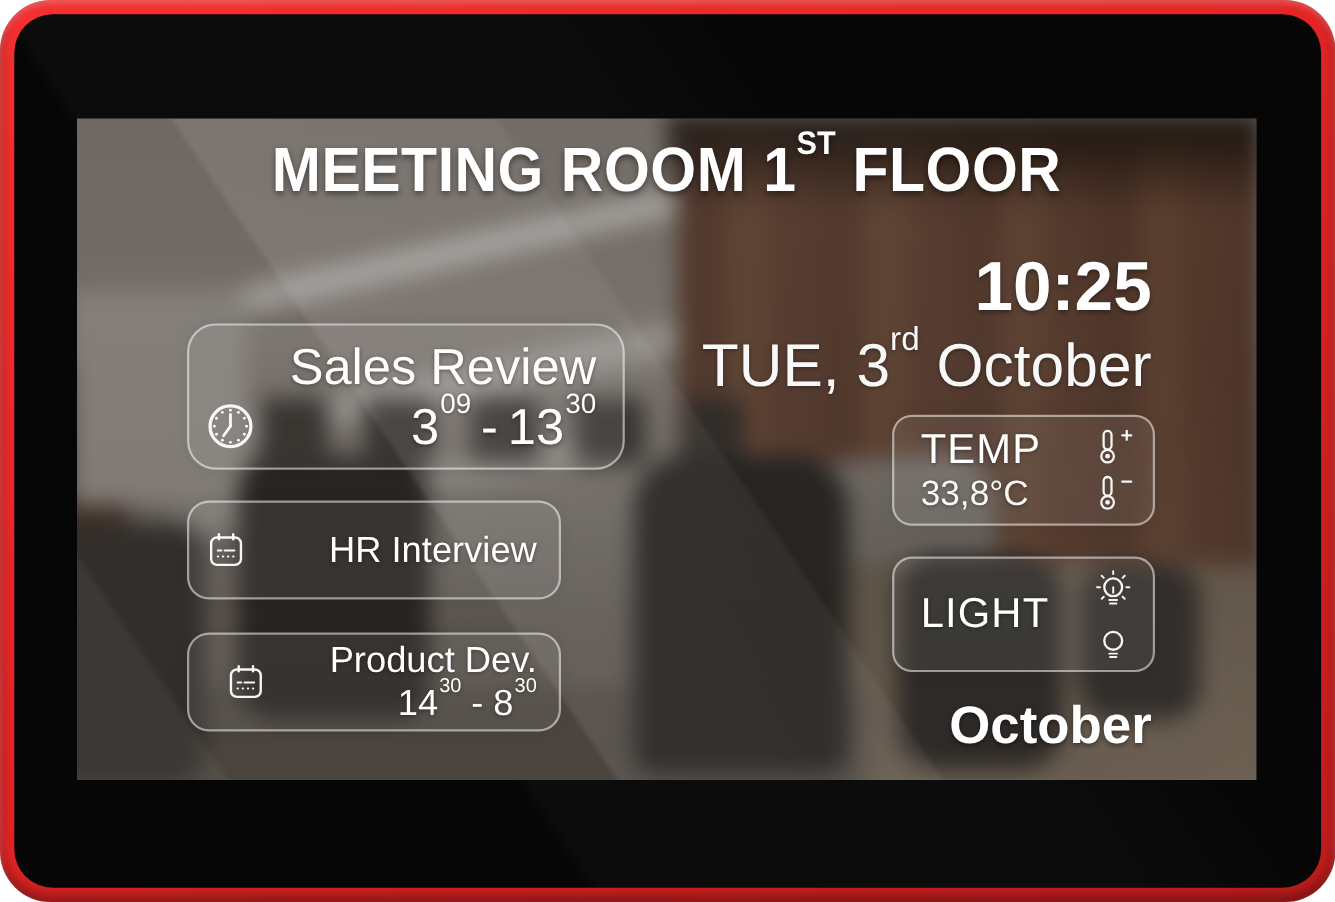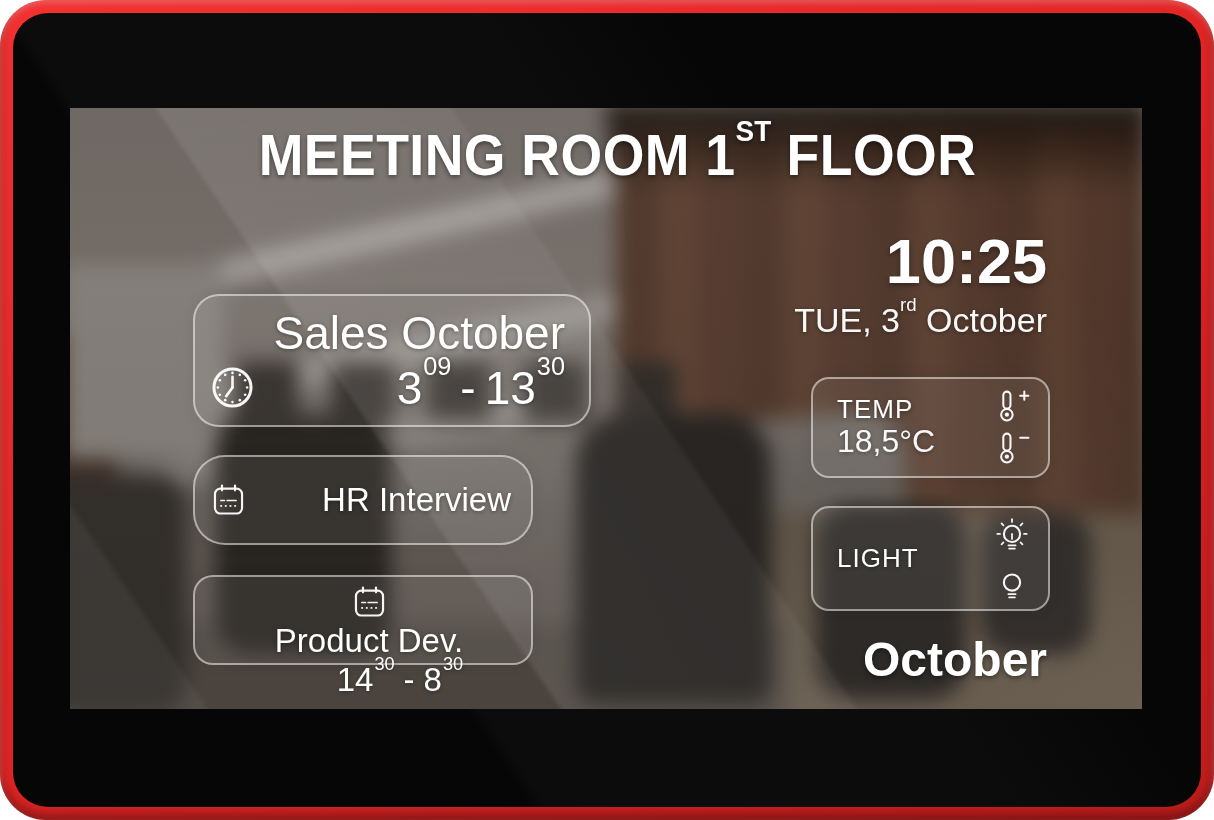--- a/index.html
+++ b/index.html
@@ -41,52 +41,52 @@
   .s-floor-r{left:690px;top:430px;width:420px;height:220px;background:linear-gradient(160deg,#7f705d,#a08f79);}
   .s-floor-b{left:-20px;top:540px;width:760px;height:110px;background:#6f675e;}
 
   .dim{position:absolute;inset:0;background:linear-gradient(180deg,rgba(16,12,10,.30),rgba(16,12,10,.38));}
   .glare{position:absolute;inset:0;
     background:
       linear-gradient(56deg,rgba(255,255,255,0) 33%,rgba(255,255,255,.085) 33.5%,rgba(255,255,255,.075) 53%,rgba(255,255,255,.028) 53.5%,rgba(255,255,255,.028) 74%,rgba(255,255,255,0) 88%),
       linear-gradient(56deg,rgba(255,255,255,.05) 0 9%,rgba(255,255,255,0) 9.6%);}
 
   
-  .ui{position:absolute;inset:0;color:#fff;margin-left:23px;}
+  .ui{position:absolute;inset:0;color:#fff;}
   .title{position:absolute;top:14px;left:0;width:100%;text-align:center;
     font-size:57px;font-weight:700;letter-spacing:.5px;white-space:nowrap;
     transform:scaleX(.94);text-shadow:0 2px 6px rgba(0,0,0,.45);}
   .title sup{font-size:.52em;position:relative;top:-.48em;letter-spacing:0;}
 
   .time{position:absolute;top:122px;right:95px;font-size:63px;font-weight:700;line-height:1;
     text-shadow:0 2px 5px rgba(0,0,0,.4);}
-  .date{position:absolute;top:194px;right:95px;font-size:34px;font-weight:400;line-height:1.1;
+  .date{position:absolute;top:194px;right:95px;font-size:55px;font-weight:400;line-height:1.1;
     color:rgba(255,255,255,.97);text-shadow:0 1px 4px rgba(0,0,0,.4);white-space:nowrap;}
   .date sup{font-size:.55em;position:relative;top:-.45em;}
 
   .card{position:absolute;border:2px solid rgba(255,255,255,.5);background:rgba(255,255,255,.07);
     box-shadow:0 0 14px rgba(0,0,0,.08);}
   .ev{display:flex;align-items:center;}
   .ev .txt{flex:1;display:flex;flex-direction:column;align-items:flex-end;line-height:1.18;
     text-shadow:0 1px 4px rgba(0,0,0,.38);}
   .ev-1{left:100px;top:186px;width:398px;height:133px;border-radius:26px;padding:8px 24px 8px 14px;}
   .ev-1 .txt{font-size:46px;}
-  .ev-2{left:100px;top:347px;width:340px;height:90px;border-radius:32px;padding:6px 20px 6px 14px;}
-  .ev-3{left:100px;top:467px;width:340px;height:90px;border-radius:20px;padding:6px 20px 6px 32px;flex-direction:column;}
+  .ev-2{left:100px;top:347px;width:340px;height:90px;border-radius:20px;padding:6px 20px 6px 14px;}
+  .ev-3{left:100px;top:467px;width:340px;height:90px;border-radius:20px;padding:6px 20px 6px 32px;}
   .ev-2 .txt,.ev-3 .txt{font-size:33px;}
   .ev .icon{align-self:flex-end;margin-bottom:6px;flex:0 0 auto;}
   .ev-2 .icon,.ev-3 .icon{align-self:center;margin-bottom:0;}
   .ev-sup{font-size:.55em;position:relative;top:-.5em;margin-left:1px;}
   .dash{margin:0 9px;}
 
   .widget{display:flex;align-items:center;padding:10px 16px 10px 24px;}
   .w-temp{right:92px;top:269px;width:239px;height:101px;border-radius:18px;}
   .w-light{right:92px;top:398px;width:239px;height:105px;border-radius:18px;}
   .w-txt{flex:1;line-height:1.12;text-shadow:0 1px 4px rgba(0,0,0,.38);}
-  .w-label{font-size:26px;font-weight:400;letter-spacing:1px;}
+  .w-label{font-size:38px;font-weight:400;letter-spacing:1px;}
   .w-value{font-size:32px;font-weight:400;color:rgba(255,255,255,.96);}
   .w-icons{display:flex;flex-direction:column;gap:7px;align-items:center;}
 
   .status{position:absolute;right:95px;top:524px;font-size:48px;font-weight:700;
     text-shadow:0 2px 5px rgba(0,0,0,.45);}
 
   svg{display:block;}
   svg .st{stroke:#fff;stroke-width:2;fill:none;stroke-linecap:round;stroke-linejoin:round;opacity:.95;}
   svg .thin{stroke-width:1.6;}
   svg .fl{fill:#fff;stroke:none;opacity:.95;}
@@ -142,21 +142,21 @@
               <circle class="fl" cx="12.4" cy="27.7" r="1"></circle>
             <circle class="fl" cx="8.3" cy="23.6" r="1"></circle>
               <circle class="fl" cx="6.8" cy="18" r="1"></circle>
             <circle class="fl" cx="8.3" cy="12.4" r="1"></circle>
               <circle class="fl" cx="12.4" cy="8.3" r="1"></circle>
             <path class="st" d="M18 18 L18 9.8"></path>
               <path class="st" d="M18 18 L13.2 24.6"></path>
           </svg>
         </span>
         <div class="txt">
-          <div>Sales October</div>
+          <div>Sales Review</div>
           <div><span>3</span><sup class="ev-sup">09</sup><span class="dash">-</span><span>13</span><sup class="ev-sup">30</sup></div>
         </div>
       </div>
 
       <div class="card ev ev-2">
         <span class="icon">
           <svg width="39" height="39" viewBox="0 0 36 36">
             <rect class="st" x="5.5" y="7" width="25" height="23" rx="5"></rect>
             <path class="st" d="M12 4.2 v4.4"></path>
               <path class="st" d="M24 4.2 v4.4"></path>
@@ -189,21 +189,21 @@
         </span>
         <div class="txt">
           <div>Product Dev.</div>
           <div><span>14</span><sup class="ev-sup">30</sup><span class="dash">-</span><span>8</span><sup class="ev-sup">30</sup></div>
         </div>
       </div>
 
       <div class="card widget w-temp">
         <div class="w-txt">
           <div class="w-label">TEMP</div>
-          <div class="w-value">18,5°C</div>
+          <div class="w-value">33,8°C</div>
         </div>
         <div class="w-icons">
           <span>
             <svg width="41" height="35" viewBox="0 0 40 34">
               <rect class="st" x="12" y="2.5" width="7" height="16.5" rx="3.5"></rect>
               <circle class="st" cx="15.5" cy="25" r="5.6"></circle>
               <circle class="fl" cx="15.5" cy="25" r="2.1"></circle>
               <path class="st" d="M28.5 6.5 h8"></path>
                 <path class="st" d="M32.5 2.5 v8"></path>
             </svg>

